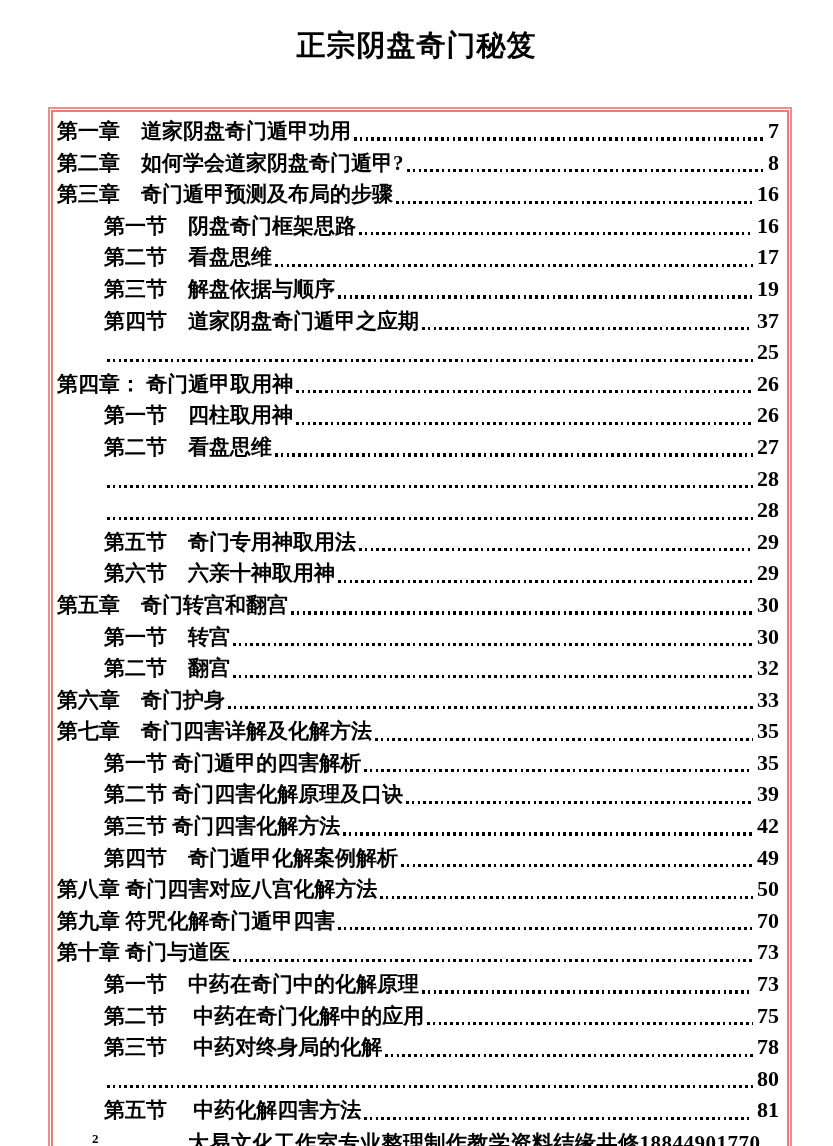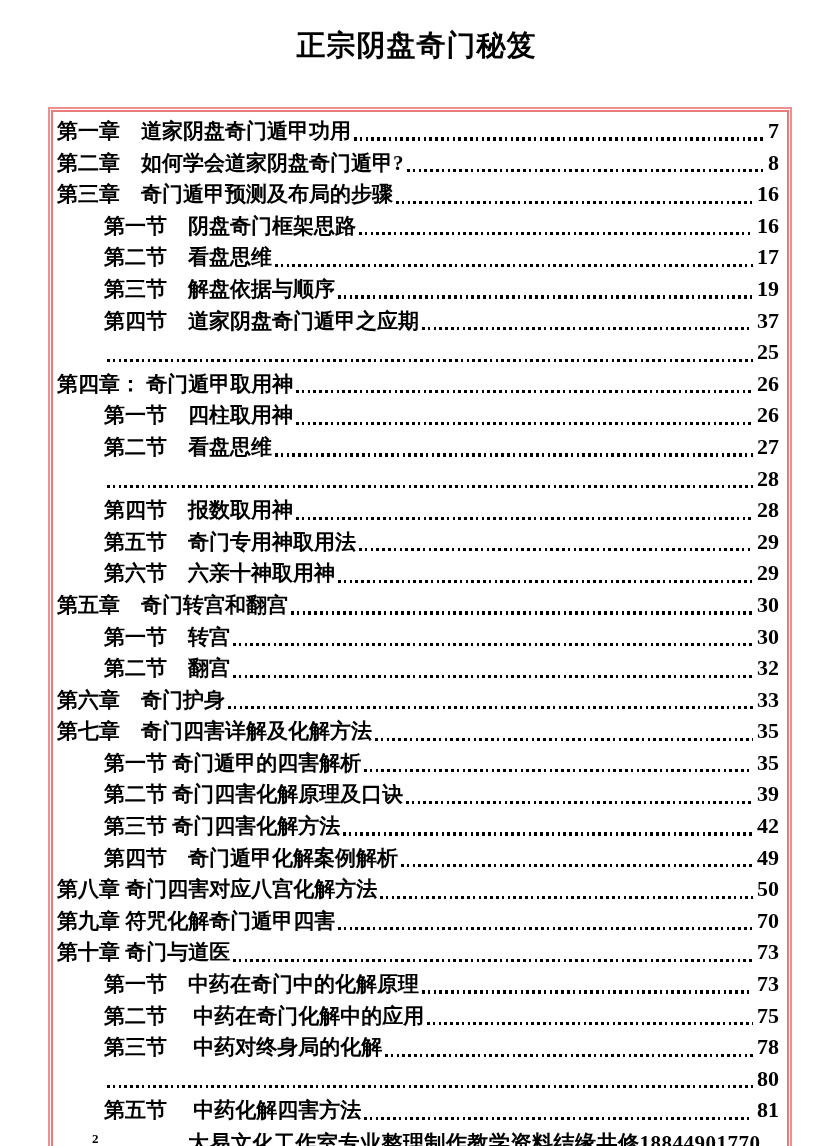--- a/index.html
+++ b/index.html
@@ -149,21 +149,20 @@
           <div class="row indent">
             <span class="t">第二节　看盘思维</span>
             <span class="leader"></span>
             <span class="p">27</span>
           </div>
           <div class="row indent">
             <span class="leader"></span>
             <span class="p">28</span>
           </div>
           <div class="row indent">
-            <span class="t">第四节　报数取用神</span>
             <span class="leader"></span>
             <span class="p">28</span>
           </div>
           <div class="row indent">
             <span class="t">第五节　奇门专用神取用法</span>
             <span class="leader"></span>
             <span class="p">29</span>
           </div>
           <div class="row indent">
             <span class="t">第六节　六亲十神取用神</span>

